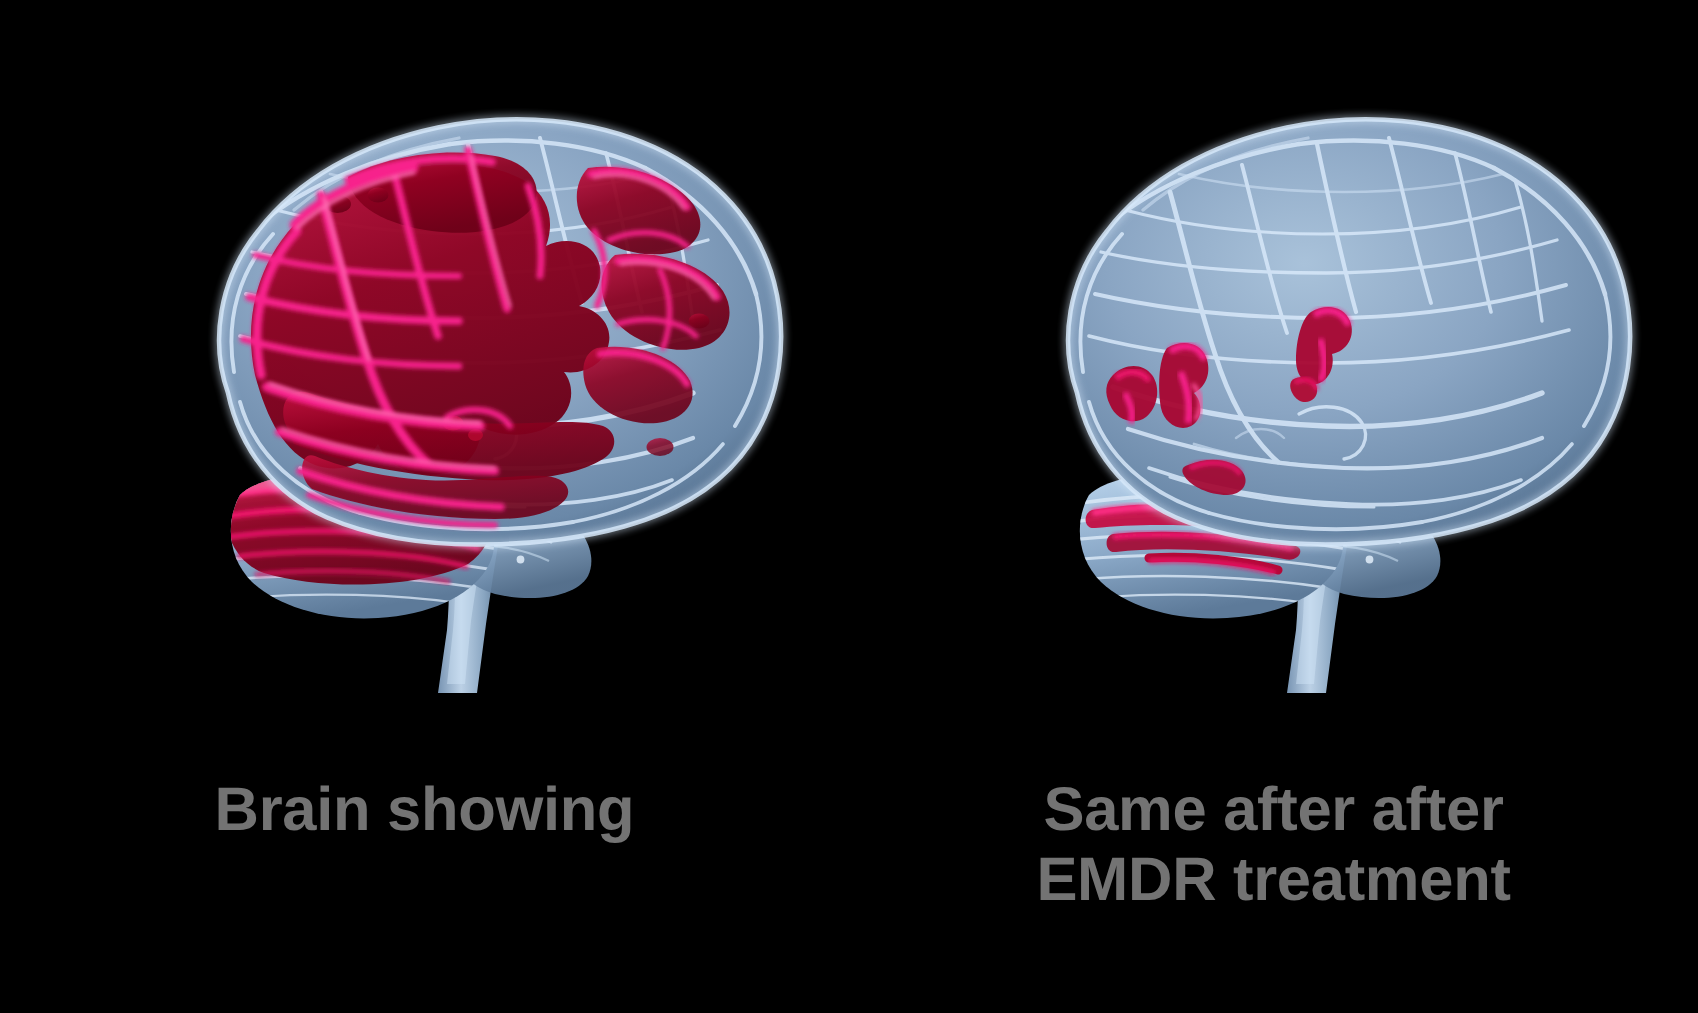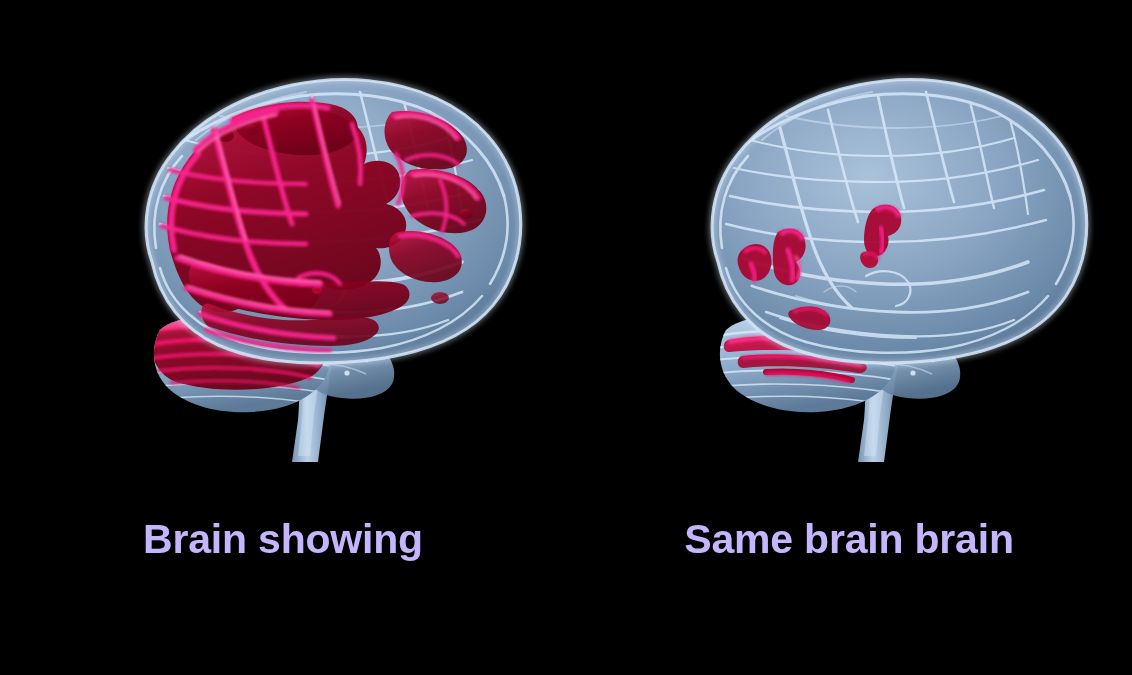--- a/index.html
+++ b/index.html
@@ -14,21 +14,21 @@
   .panel{position:absolute;top:0;height:500px;width:566px;}
   #panel-left{left:0;}
   #panel-right{left:566px;}
 
   .brain-svg{position:absolute;left:0;top:0;width:566px;height:500px;display:block;}
 
   .caption{
     position:absolute;
     width:520px;
     text-align:center;
-    color:#c4b5fd;
+    color:#737373;
     font-weight:bold;
     font-size:41px;
     line-height:47px;
     letter-spacing:-0.2px;
     top:516px;
   }
   .caption .line{display:block;white-space:nowrap;}
   #caption-left{left:23px;}
   #caption-right{left:589px;}
 </style>
@@ -440,16 +440,17 @@
                  C184,330 160,300 152,262 Z" fill="none" stroke="#d6e8fa" stroke-width="3" opacity="0.9" filter="url(#softGlowR)"></path>
       </g>
     </svg>
   </div>
 
   <div class="caption" id="caption-left">
     <span class="line">Brain showing</span>
   </div>
 
   <div class="caption" id="caption-right">
-    <span class="line">Same brain brain</span>
+    <span class="line">Same after after</span>
+    <span class="line">EMDR treatment</span>
   </div>
 
 </div>
 
 </body></html>

